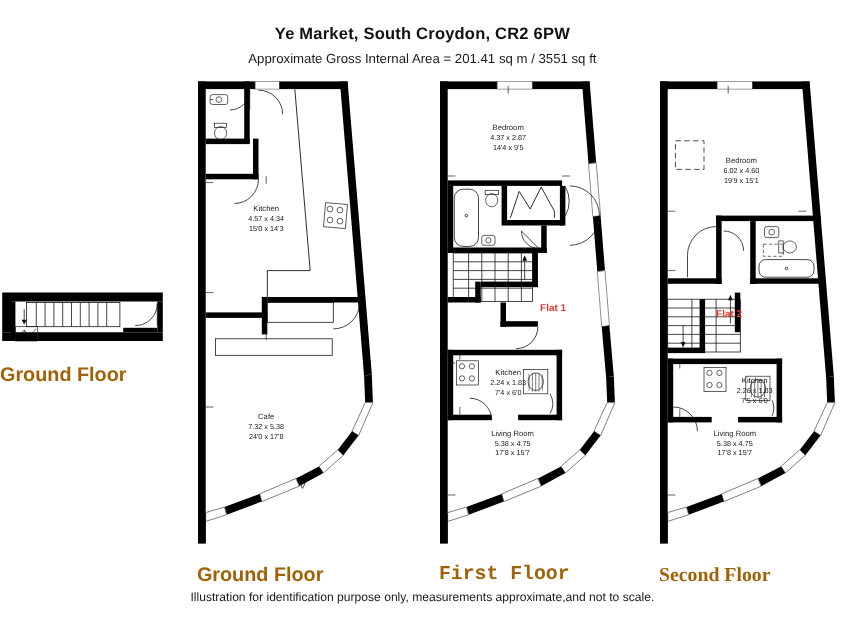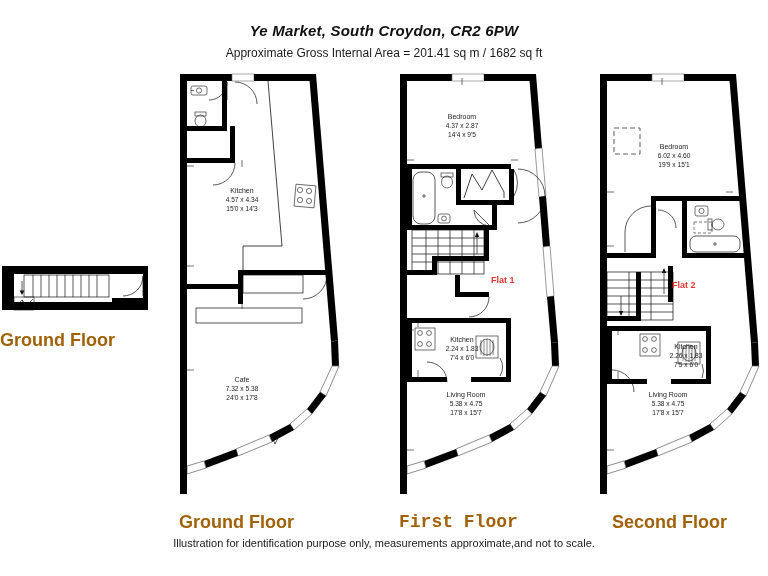--- a/index.html
+++ b/index.html
@@ -9,21 +9,21 @@
     font-family:"Liberation Sans", sans-serif;
     color:#111;
     overflow:hidden;
     position:relative;
   }
   #stage{position:absolute;left:0;top:0;width:768px;height:576px;}
 
   .title{
     position:absolute;left:0;top:22px;width:768px;
     text-align:center;
-    font-size:15px;font-weight:bold;letter-spacing:.2px;font-style:italic;
+    font-size:15px;font-weight:bold;letter-spacing:.2px;
   }
   .subtitle{
     position:absolute;left:0;top:46px;width:768px;
     text-align:center;
     font-size:12px;font-weight:normal;color:#1a1a1a;
   }
   .footer{
     position:absolute;left:0;top:537px;width:768px;
     text-align:center;
     font-size:11px;color:#1a1a1a;
@@ -49,21 +49,21 @@
   .room .nm{font-size:7px;}
   svg{position:absolute;left:0;top:0;overflow:visible;}
   .plan{position:absolute;}
 </style>
 </head>
 <body>
 
 <div id="stage">
 
   <div class="title">Ye Market, South Croydon, CR2 6PW</div>
-  <div class="subtitle">Approximate Gross Internal Area = 201.41 sq m / 1682 sq ft</div>
+  <div class="subtitle">Approximate Gross Internal Area = 201.41 sq m / 3551 sq ft</div>
 
   <div class="plan" style="left:0px;top:262px;width:160px;height:70px;">
     <svg width="160" height="70" viewBox="0 0 160 70">
 
       <path d="M2,4 L148,4 L148,12 L10,12 L10,40 L2,40 Z" fill="#000"></path>
       <path d="M2,40 L2,48 L34,48 L34,40 Z" fill="#000"></path>
       <path d="M34,48 L34,40 L148,40 L148,48 Z" fill="#000"></path>
       <path d="M143,12 L148,12 L148,40 L143,40 Z" fill="#000"></path>
 
       <rect x="10" y="12" width="4" height="36" fill="#000"></rect>
@@ -493,32 +493,32 @@
         <line x1="22" y1="302" x2="22" y2="309"></line>
       </g>
     </svg>
 
     <div class="room" style="left:30px;top:72px;width:96px;">
       <div class="nm">Bedroom</div>
       <div>6.02 x 4.60</div>
       <div>19'9 x 15'1</div>
     </div>
 
-    <div class="flat-label" style="left:76px;top:210px;color:#e8352e;">Flat 2</div>
+    <div class="flat-label" style="left:55px;top:210px;color:#e8352e;">Flat 2</div>
 
     <div class="room" style="left:62px;top:272px;width:56px;">
       <div class="nm">Kitchen</div>
       <div>2.26 x 1.83</div>
       <div>7'5 x 6'0</div>
     </div>
 
     <div class="room" style="left:24px;top:320px;width:96px;">
       <div class="nm">Living Room</div>
       <div>5.38 x 4.75</div>
       <div>17'8 x 15'7</div>
     </div>
 
-    <div class="floor-label" style="left:16px;top:442px;">Second Floor</div>
+    <div class="floor-label" style="left:3px;top:442px;font-family:Liberation Serif, serif;">Second Floor</div>
   </div>
 
   <div class="footer">Illustration for identification purpose only, measurements approximate,and not to scale.</div>
 
 </div>
 
 </body></html>

